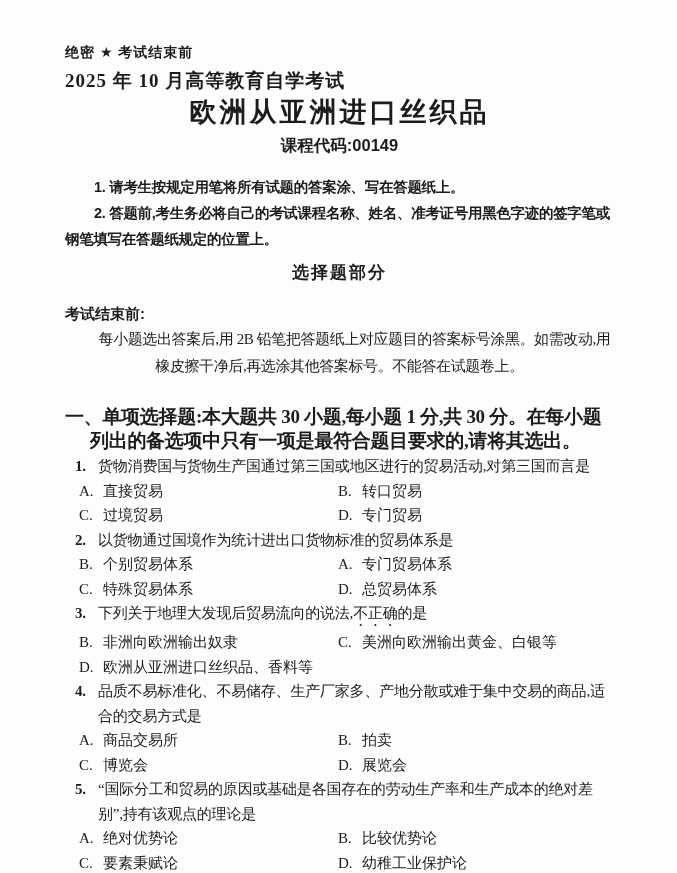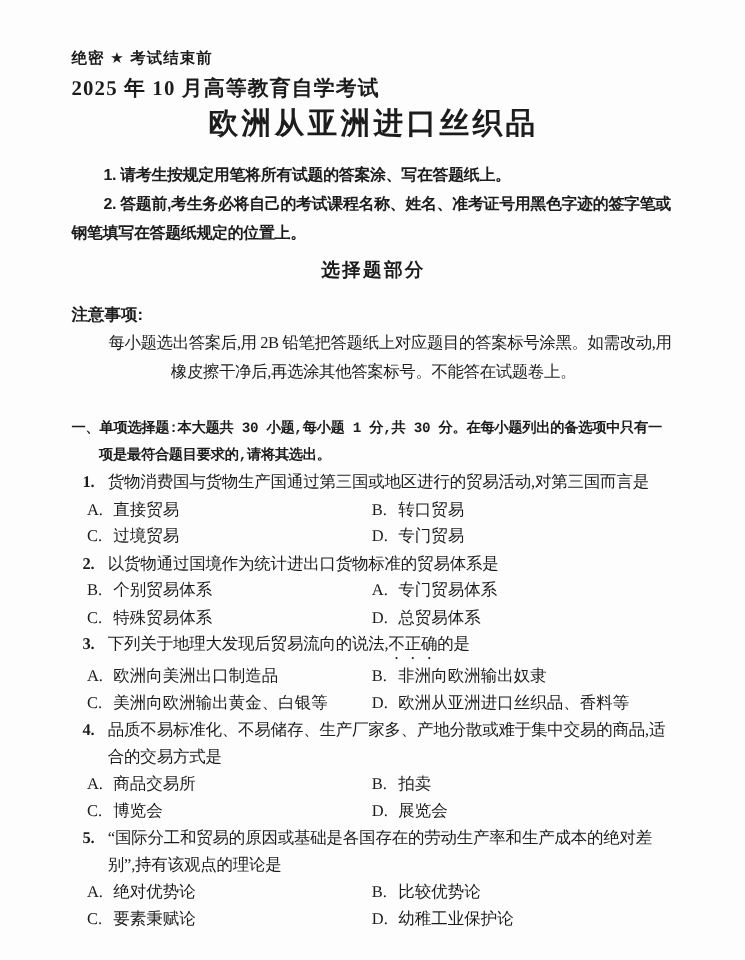--- a/index.html
+++ b/index.html
@@ -77,23 +77,23 @@
   }
   .notes-body {
     font-size: 15px;
     line-height: 27px;
     text-indent: 2em;
     letter-spacing: -0.4px;
     text-align: center;
   }
   .part-heading {
     margin-top: 25px;
-    font-family: Liberation Mono, monospace;
-    font-weight: bold;
-    font-size: 13px;
+    font-family: Liberation Serif, serif;
+    font-weight: bold;
+    font-size: 19px;
     line-height: 24px;
     padding-left: 25px;
     text-indent: -25px;
     letter-spacing: -0.3px;
   }
   .questions {
     font-size: 15px;
     line-height: 24.5px;
     margin-top: 1px;
   }
@@ -130,29 +130,30 @@
 <body>
 
 <div class="page">
 
   <div class="secret">绝密 ★ 考试结束前</div>
 
   <div class="exam-session">2025 年 10 月高等教育自学考试</div>
 
   <div class="exam-title">欧洲从亚洲进口丝织品</div>
 
+  <div class="course-code">课程代码:00149</div>
 
   <div class="instructions">
     <p class="instr">1. 请考生按规定用笔将所有试题的答案涂、写在答题纸上。</p>
     <p class="instr">2. 答题前,考生务必将自己的考试课程名称、姓名、准考证号用黑色字迹的签字笔或钢笔填写在答题纸规定的位置上。</p>
   </div>
 
   <div class="choice-header">选择题部分</div>
 
-  <div class="notes-title">注意事项:</div>
+  <div class="notes-title">考试结束前:</div>
   <p class="notes-body">每小题选出答案后,用 2B 铅笔把答题纸上对应题目的答案标号涂黑。如需改动,用橡皮擦干净后,再选涂其他答案标号。不能答在试题卷上。</p>
 
   <p class="part-heading"><span>一、</span><span>单项选择题:本大题共 30 小题,每小题 1 分,共 30 分。在每小题列出的备选项中只有一项是最符合题目要求的,请将其选出。</span></p>
 
   <div class="questions" id="questions">
       <div class="q">
         <p class="q-stem"><span class="q-num">1.</span><span class="q-text">货物消费国与货物生产国通过第三国或地区进行的贸易活动,对第三国而言是</span></p>
         <div class="opts">
           <div class="opt"><span class="opt-key">A.</span><span class="opt-text">直接贸易</span></div>
           <div class="opt"><span class="opt-key">B.</span><span class="opt-text">转口贸易</span></div>
@@ -165,21 +166,20 @@
         <div class="opts">
           <div class="opt"><span class="opt-key">B.</span><span class="opt-text">个别贸易体系</span></div>
           <div class="opt"><span class="opt-key">A.</span><span class="opt-text">专门贸易体系</span></div>
           <div class="opt"><span class="opt-key">C.</span><span class="opt-text">特殊贸易体系</span></div>
           <div class="opt"><span class="opt-key">D.</span><span class="opt-text">总贸易体系</span></div>
         </div>
       </div>
       <div class="q">
         <p class="q-stem"><span class="q-num">3.</span><span class="q-text">下列关于地理大发现后贸易流向的说法,<em class="em-dot">不正确</em>的是</span></p>
         <div class="opts">
-          <div class="opt"><span class="opt-key">A.</span><span class="opt-text">欧洲向美洲出口制造品</span></div>
           <div class="opt"><span class="opt-key">B.</span><span class="opt-text">非洲向欧洲输出奴隶</span></div>
           <div class="opt"><span class="opt-key">C.</span><span class="opt-text">美洲向欧洲输出黄金、白银等</span></div>
           <div class="opt"><span class="opt-key">D.</span><span class="opt-text">欧洲从亚洲进口丝织品、香料等</span></div>
         </div>
       </div>
       <div class="q">
         <p class="q-stem"><span class="q-num">4.</span><span class="q-text">品质不易标准化、不易储存、生产厂家多、产地分散或难于集中交易的商品,适合的交易方式是</span></p>
         <div class="opts">
           <div class="opt"><span class="opt-key">A.</span><span class="opt-text">商品交易所</span></div>
           <div class="opt"><span class="opt-key">B.</span><span class="opt-text">拍卖</span></div>

